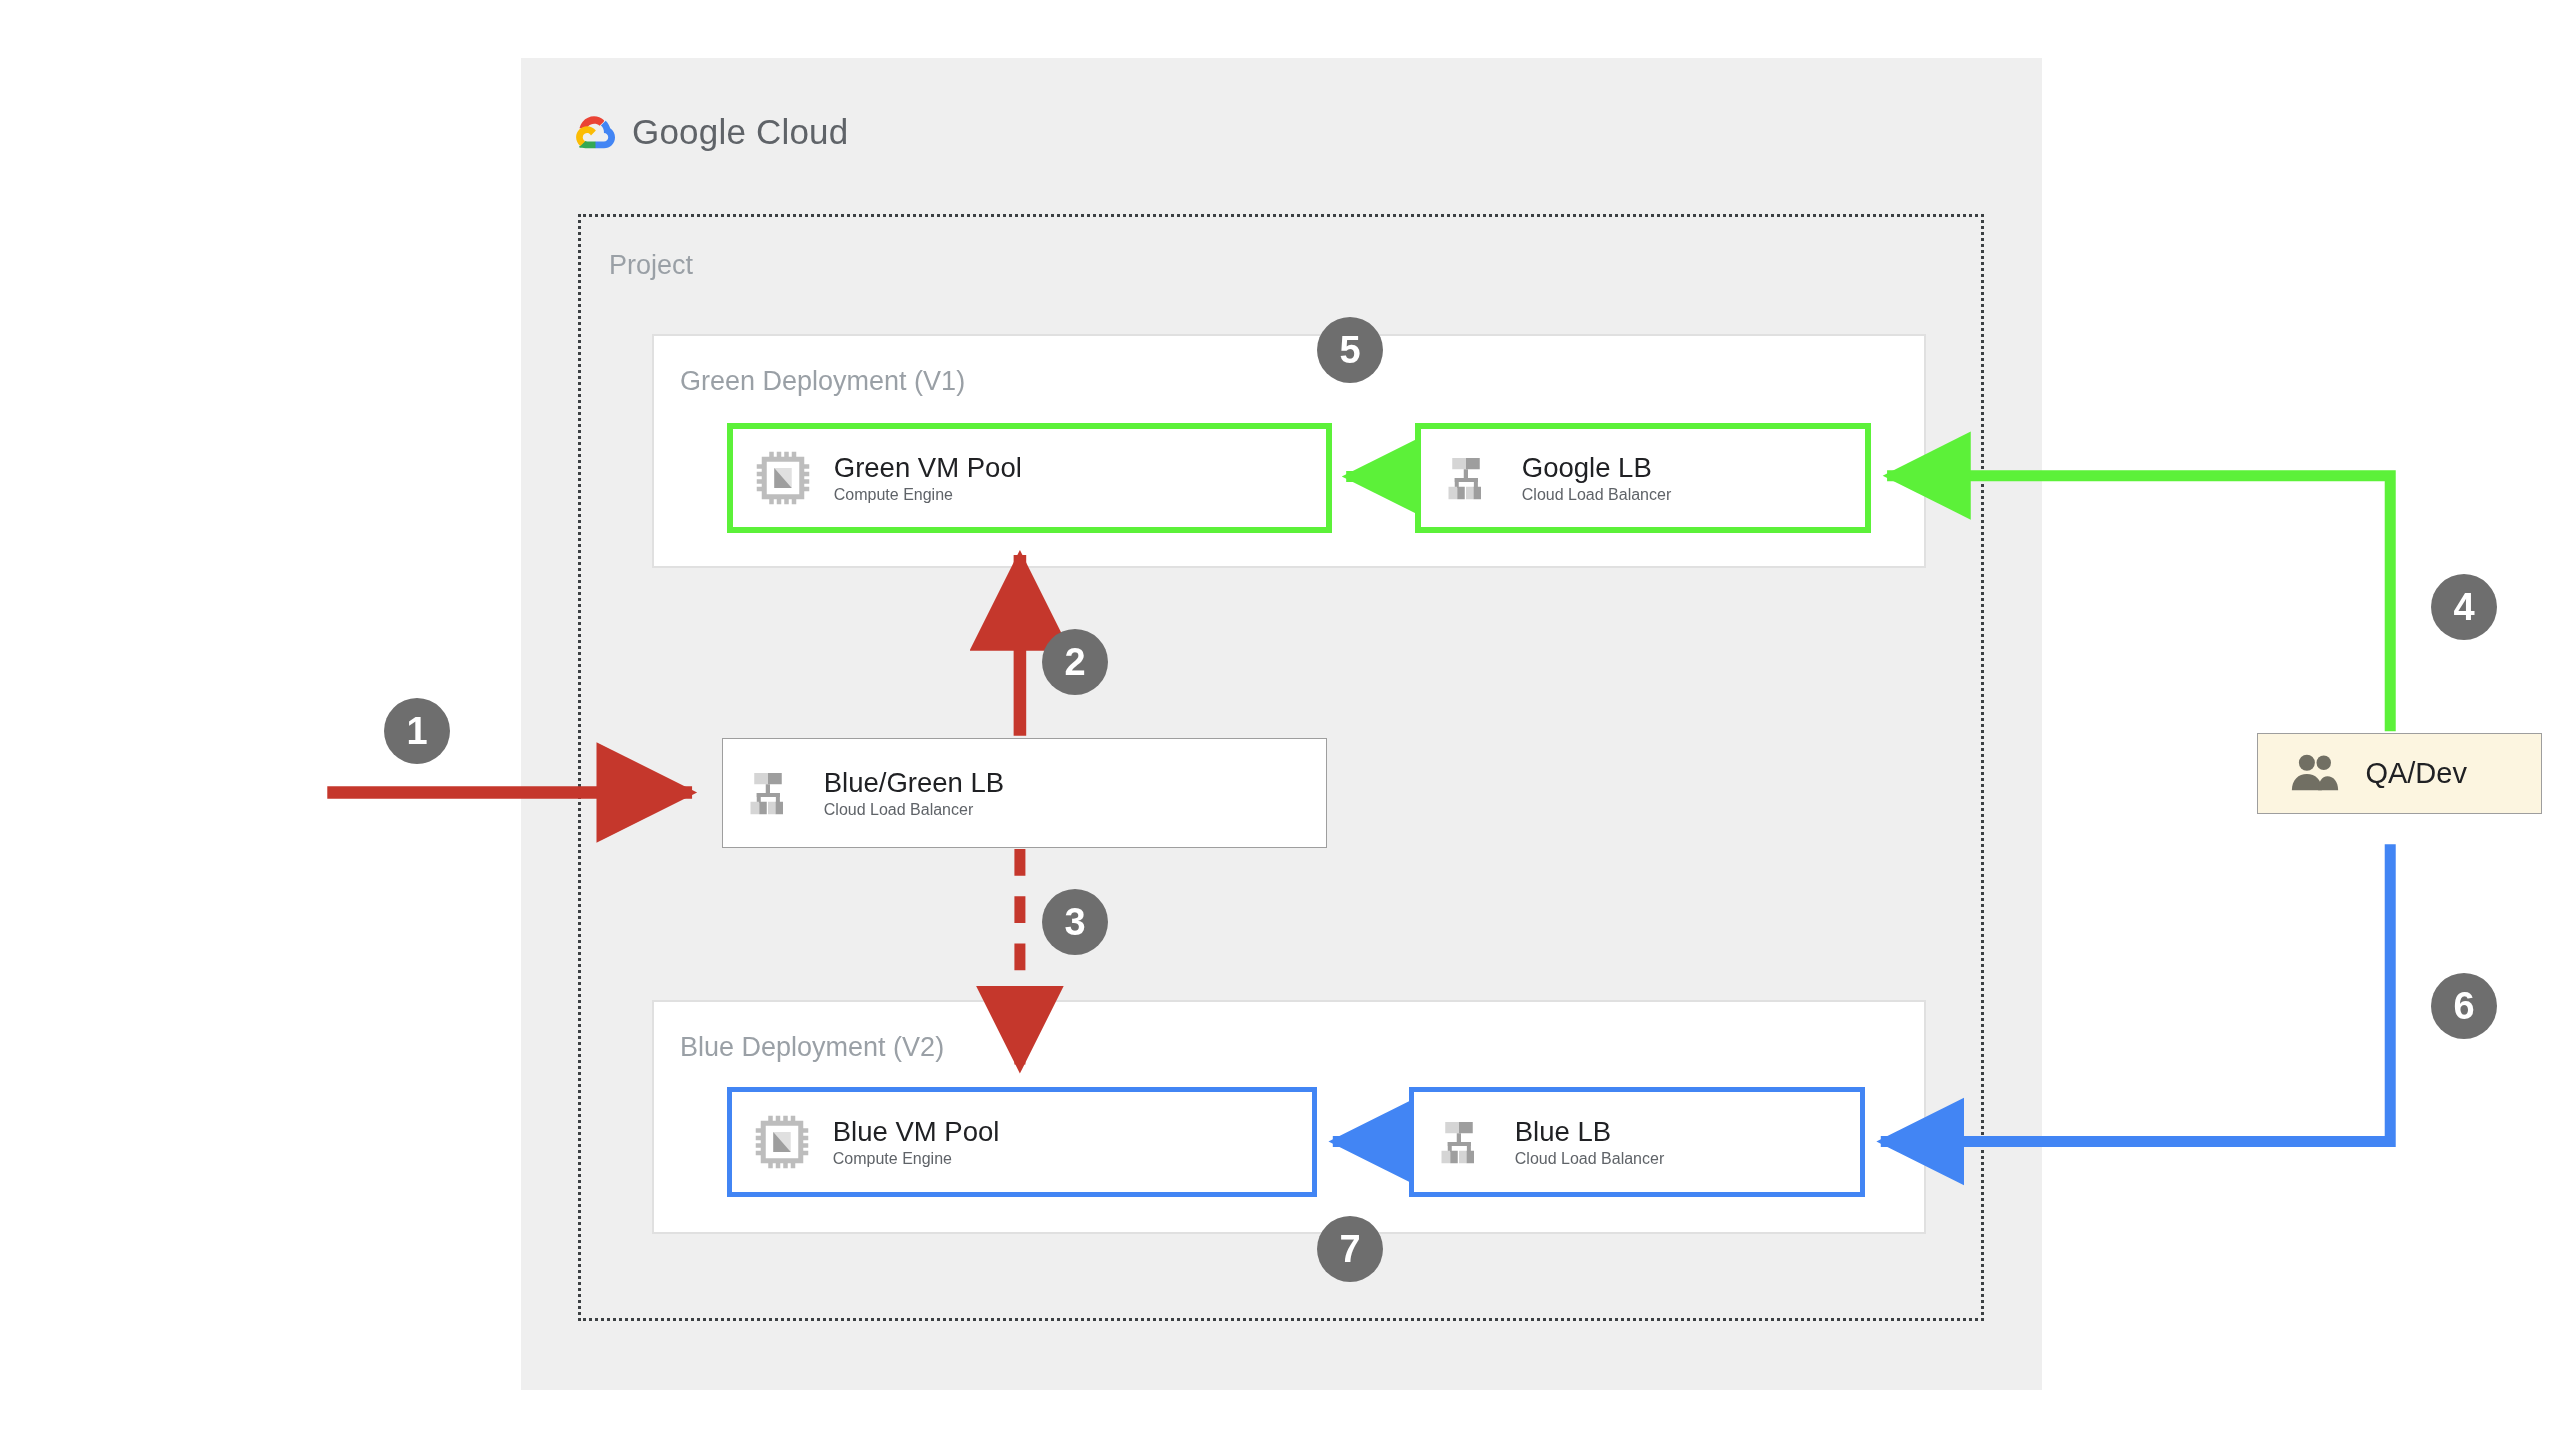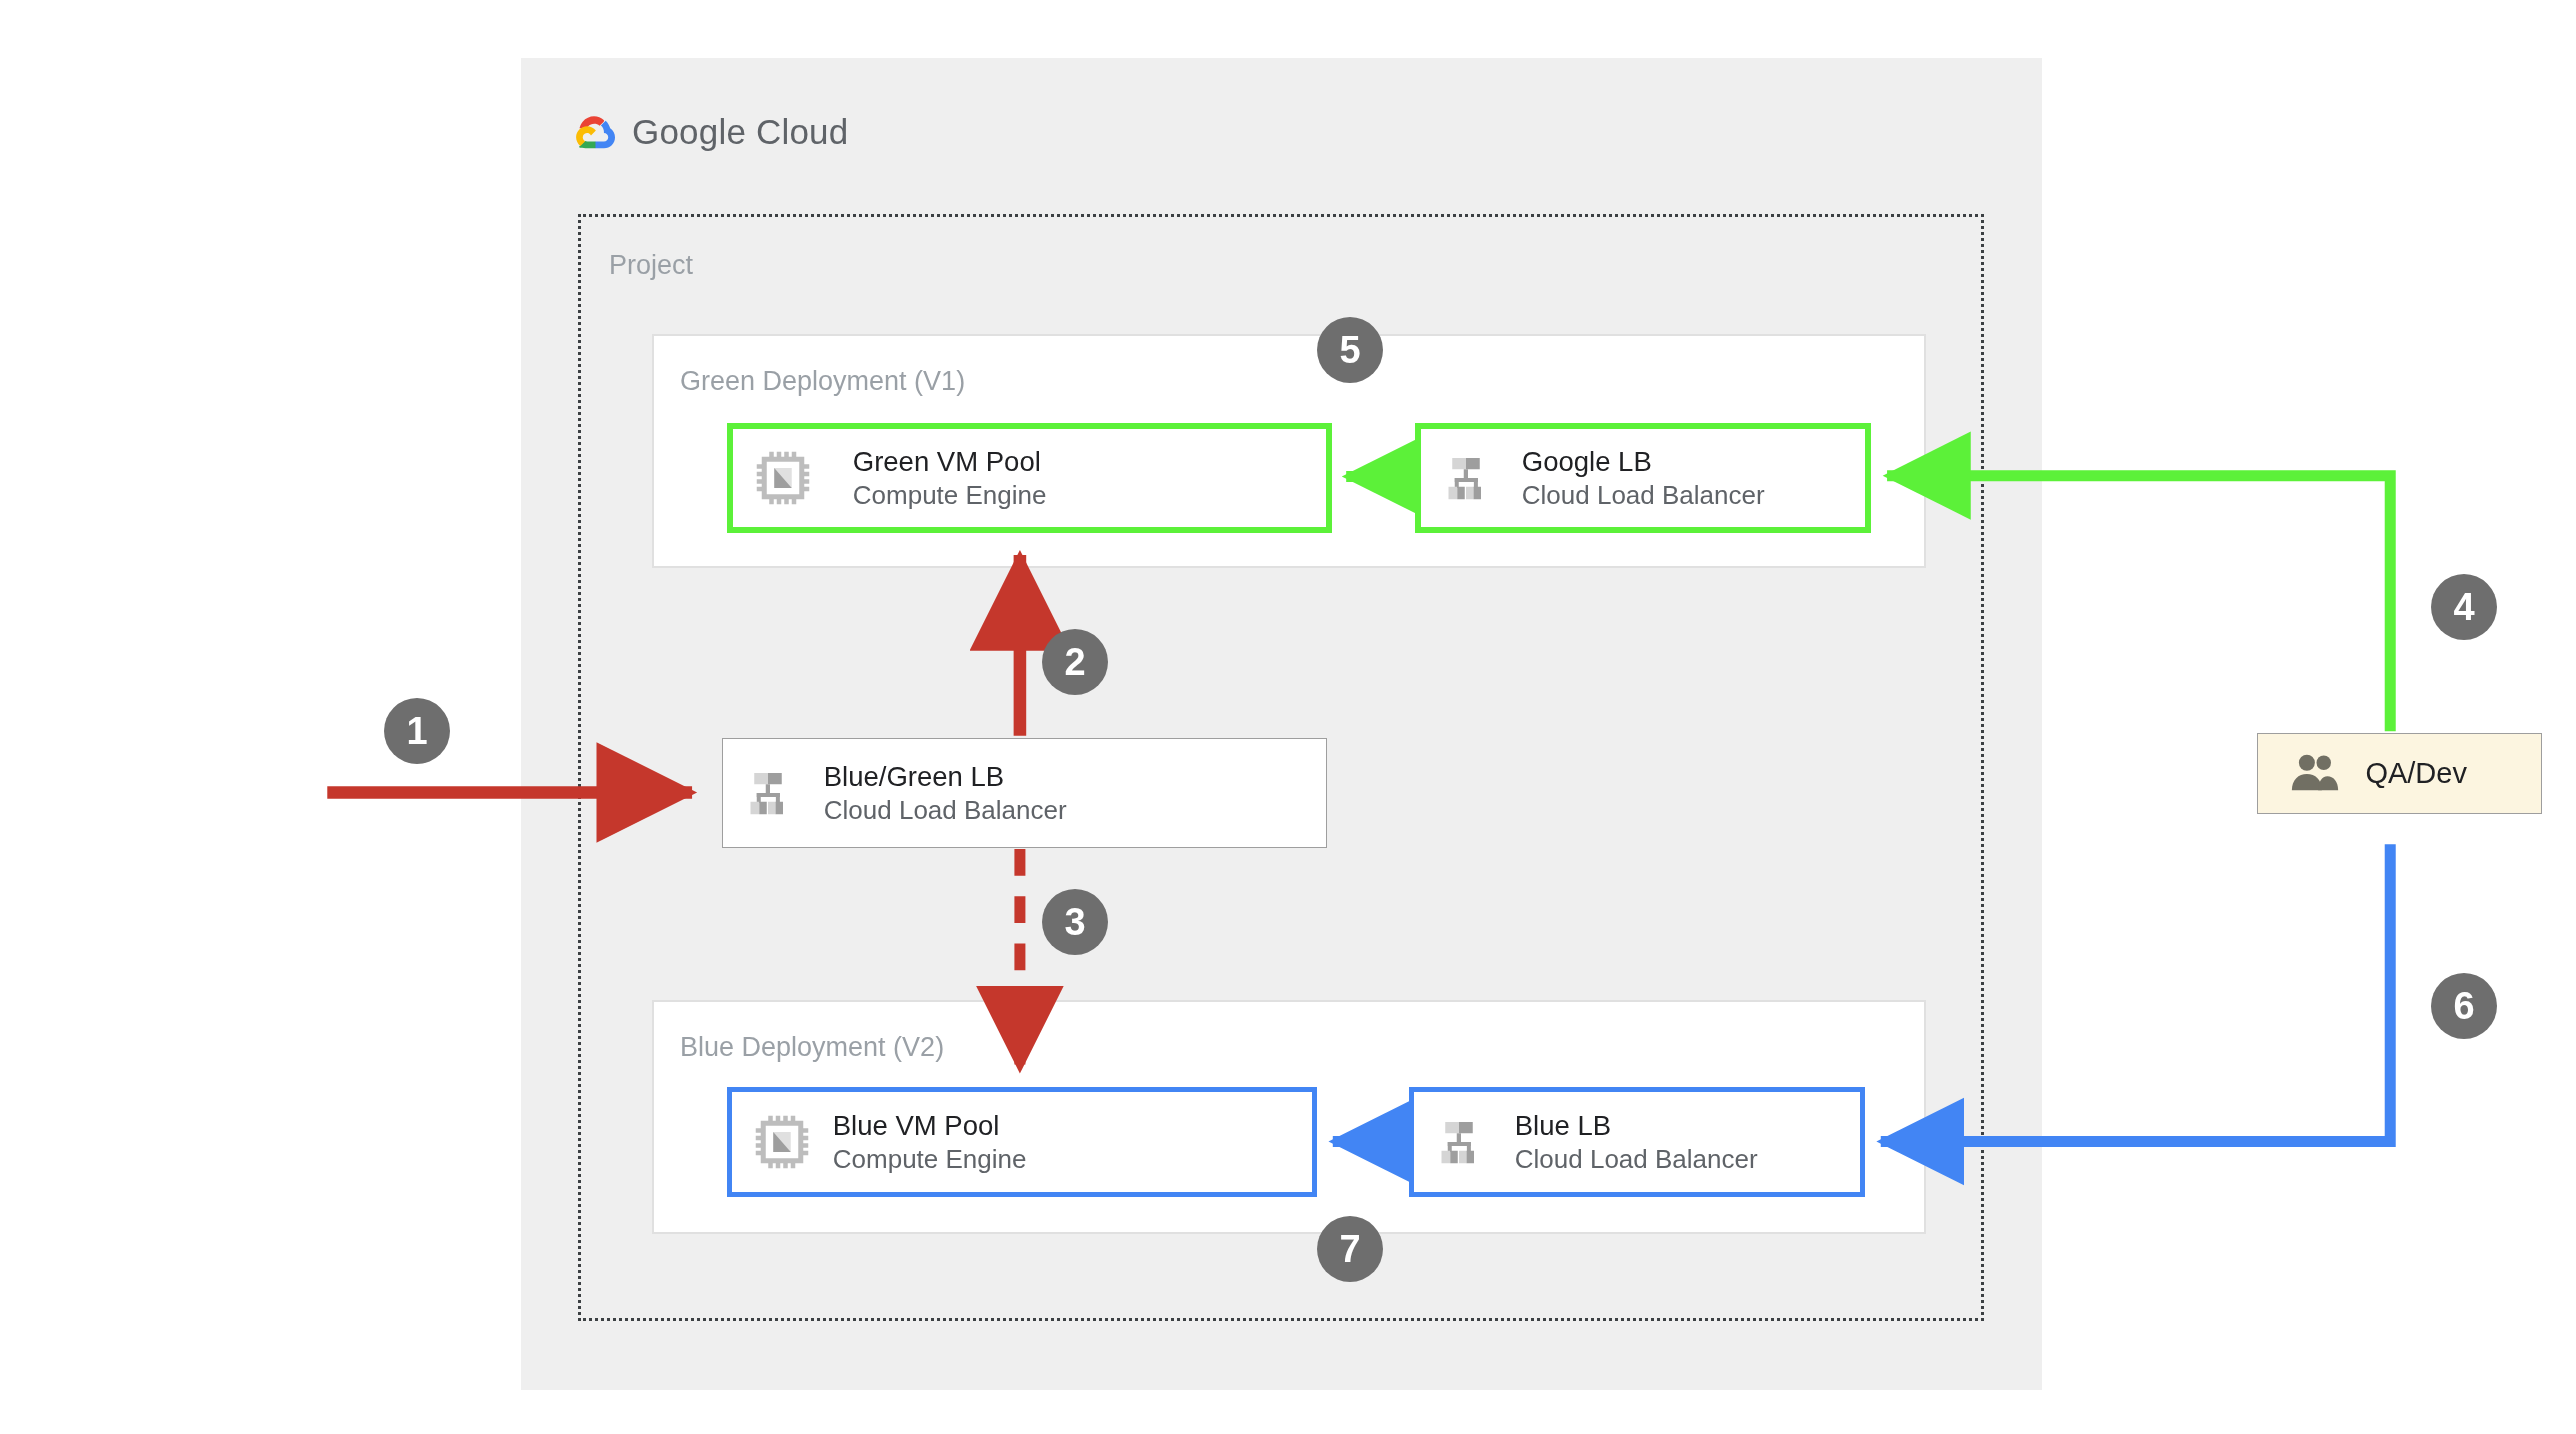--- a/index.html
+++ b/index.html
@@ -103,39 +103,39 @@
     margin-right: 20.4px;
   }
   .node .node-text { display: flex; flex-direction: column; justify-content: center; }
   .node .node-title {
     font-size: 27.5px;
     color: #202124;
     line-height: 1.28;
     white-space: nowrap;
   }
   .node .node-sub {
-    font-size: 26px;
+    font-size: 16px;
     color: #5f6368;
     line-height: 1.28;
     white-space: nowrap;
   }
 
   .node.green-border { border: 6.3px solid #5cf139; }
   .node.blue-border  { border: 5.5px solid #4285f4; }
   .node.plain-border { border: 1.6px solid #9e9e9e; }
 
   .node.actor {
     background: #fcf5e0;
     border: 1.6px solid #9e9e9e;
     padding-left: 27px;
   }
   .node.actor .node-title { font-size: 29px; }
 
   
-  #node-green-vm { left: 727px; top: 423px;  width: 605px; height: 110px; gap: 19px; }
+  #node-green-vm { left: 727px; top: 423px;  width: 605px; height: 110px; }
   #node-green-lb { left: 1415px; top: 423px; width: 456px; height: 110px; }
   #node-bg-lb    { left: 722px; top: 738px;  width: 605px; height: 110px; }
   #node-blue-vm  { left: 727px; top: 1087px; width: 590px; height: 110px; }
   #node-blue-lb  { left: 1409px; top: 1087px; width: 456px; height: 110px; }
   #node-users    { left: 58px;  top: 738px;  width: 267px; height: 110px; }
   #node-qadev    { left: 2257px; top: 733px; width: 285px; height: 81px; }
 
   
   .badge {
     position: absolute;

